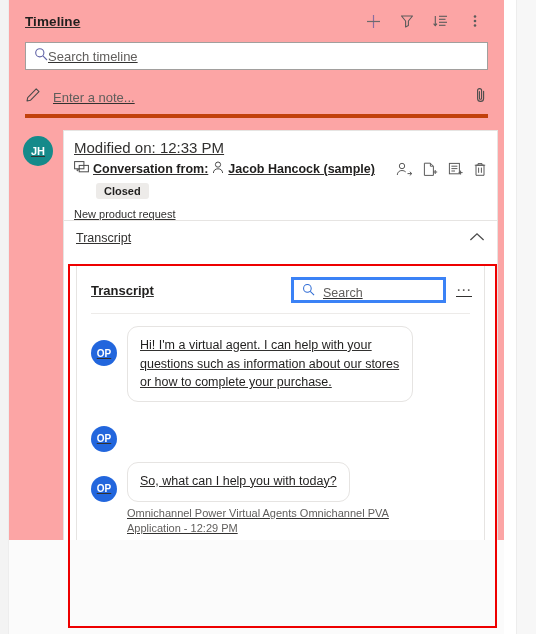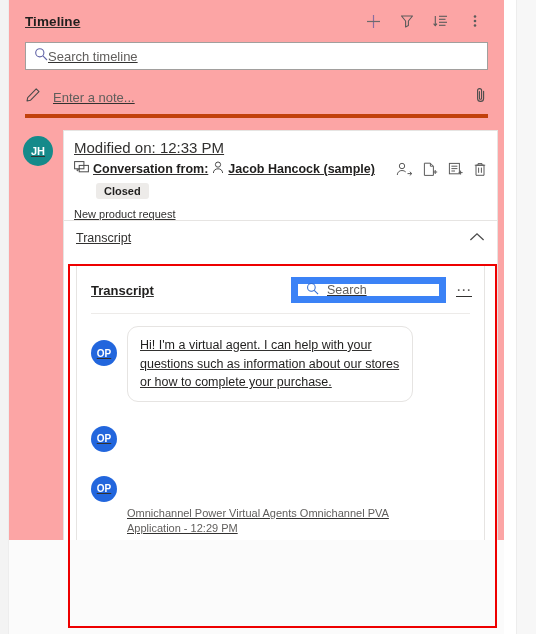--- a/index.html
+++ b/index.html
@@ -147,22 +147,22 @@
     height:290px;overflow:hidden;
   }
   .ts-card-head{
     display:flex;align-items:center;
     padding:12px 12px 10px 14px;
   }
   .ts-card-title{font-size:13px;font-weight:700;color:#201f1e;}
   .ts-search{
     margin-left:auto;
     width:155px;height:26px;
-    border:7px solid #3b82f6;background:#fff;
-    display:flex;align-items:center;padding:0 8px;
+    border:3px solid #3b82f6;background:#fff;
+    display:flex;align-items:flex-end;padding:0 8px;
     box-sizing:border-box;
   }
   .ts-search .ph{font-size:12.5px;color:#605e5c;margin-left:8px;}
   .ts-more{
     margin-left:10px;color:#605e5c;font-size:15px;letter-spacing:1px;
     cursor:pointer;line-height:10px;
   }
   .ts-divider{height:1px;background:#edebe9;margin:0 14px;}
   .msgs{padding:12px 14px 0 14px;}
   .msg{display:flex;margin-bottom:10px;}
@@ -351,20 +351,21 @@
               <div class="m-avatar op">OP</div>
               <div class="bubble">Hi! I'm a virtual agent. I can help with your questions such as information about our stores or how to complete your purchase.</div>
             </div>
 
             <div class="msg">
               <div class="m-avatar op">OP</div>
             </div>
 
             <div class="msg" style="margin-bottom:4px;">
               <div class="m-avatar op">OP</div>
+              <div class="bubble">So, what can I help you with today?</div>
             </div>
             <div class="meta">Omnichannel Power Virtual Agents Omnichannel PVA Application - 12:29 PM</div>
 
           </div>
         </div>
       </div>
     </div>
 
   </div>
 

